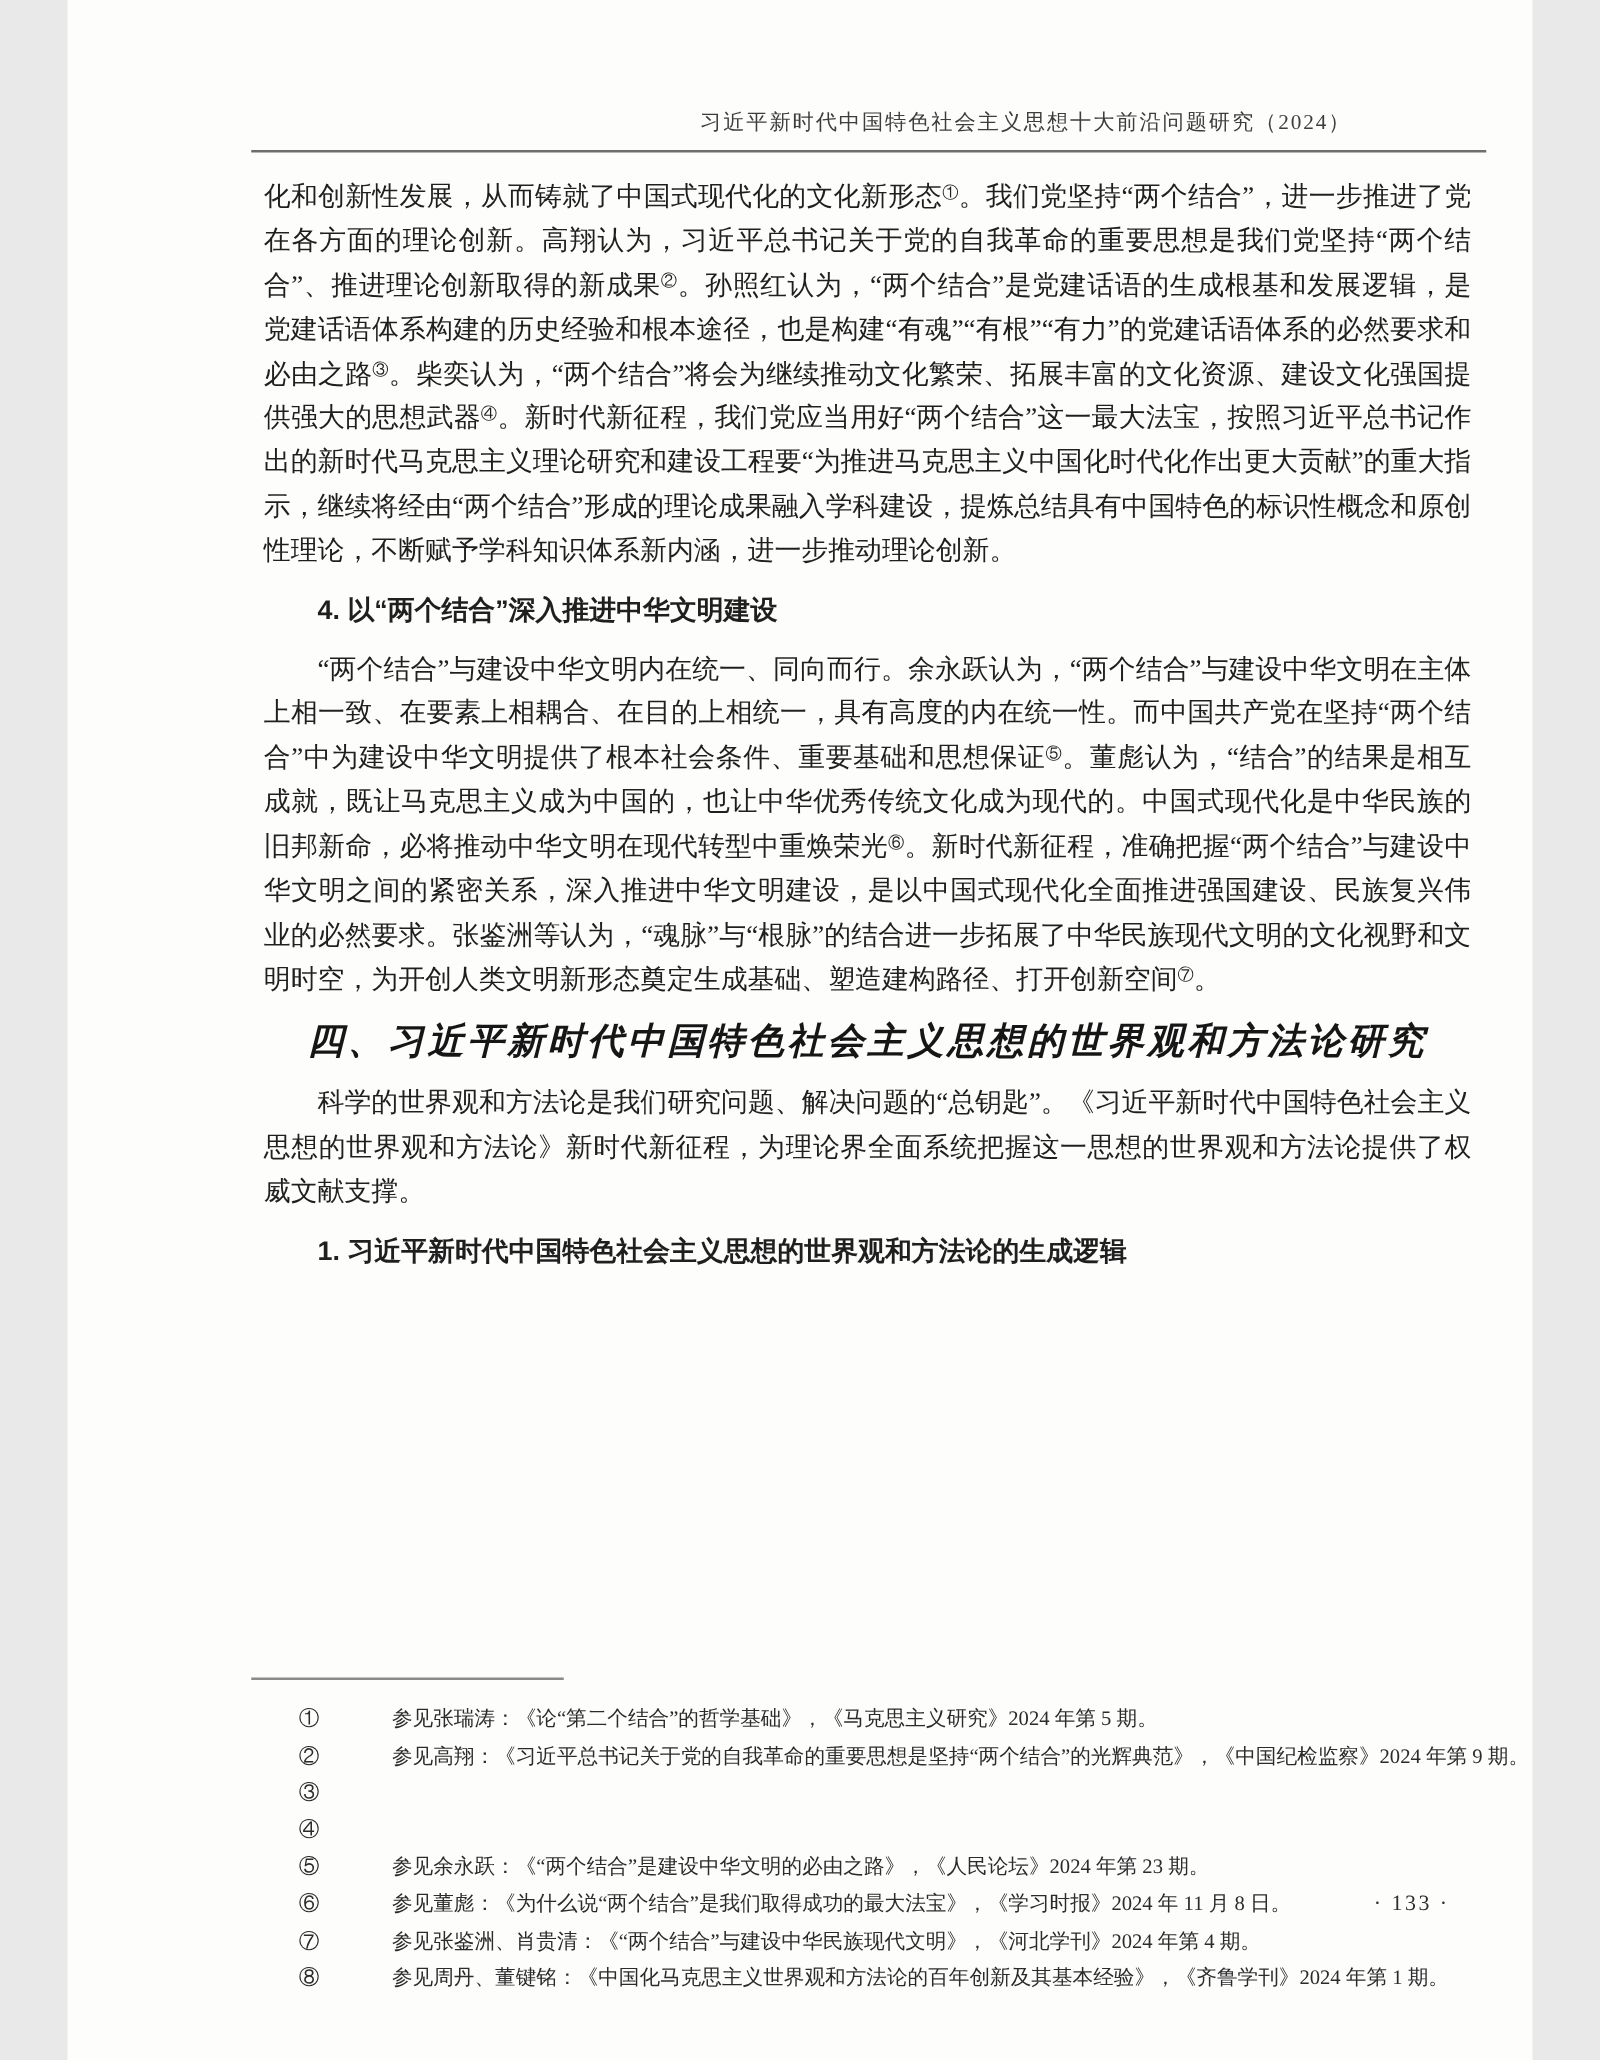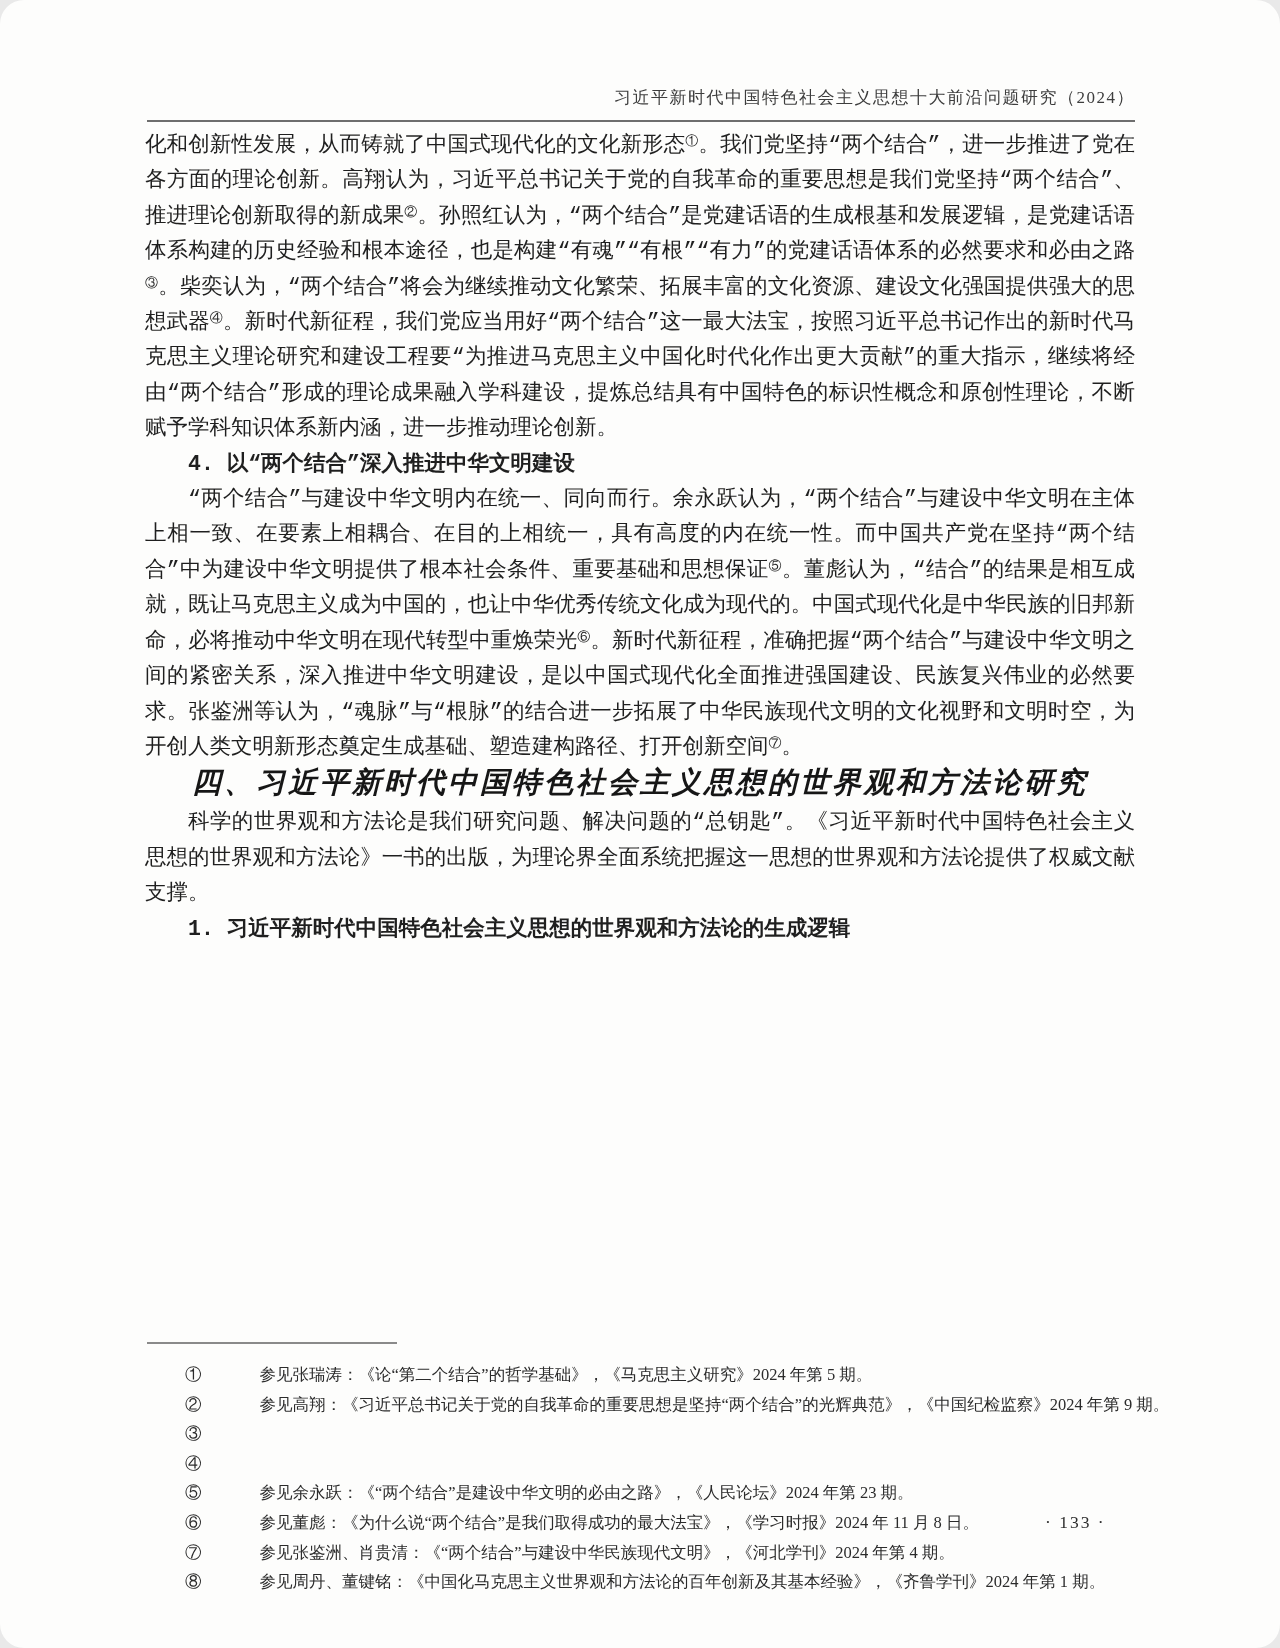--- a/index.html
+++ b/index.html
@@ -1,24 +1,23 @@
 <!DOCTYPE html>
 <html lang="zh"><head>
 <meta charset="utf-8">
 <style>
   html,body{margin:0;padding:0;background:#e9e9e9;}
   .page{
     position:relative;
-    width:1280px;height:1648px;
+    width:1172px;height:1648px;
     margin:0 auto;
     background:#fdfdfc;
     overflow:hidden;
     font-family:"Liberation Serif","DejaVu Serif",serif;
     color:#1f1f1f;
-    border-radius:24px;
   }
   .running-head{
     position:absolute;
     top:86px;right:145px;
     font-size:17px;
     letter-spacing:1.5px;
     color:#3d3d3d;
   }
   .head-rule{
     position:absolute;
@@ -28,21 +27,21 @@
   }
   .content{
     position:absolute;
     top:128px;left:145px;
     width:990px;
     font-size:21.5px;
     line-height:35.4px;
     text-align:justify;
     text-justify:inter-ideograph;
   }
-  .content p{margin:0;font-family:Liberation Mono, monospace;}
+  .content p{margin:12px;}
   .para{ text-indent:2em; }
   .para.no-indent{ text-indent:0; }
   sup.fnref{
     font-size:13px;
     line-height:0;
     vertical-align:6px;
     letter-spacing:0;
   }
   .sub-heading{
     margin:0;
@@ -110,21 +109,21 @@
   <div class="content">
 
     <p class="para no-indent">化和创新性发展，从而铸就了中国式现代化的文化新形态<sup class="fnref">①</sup>。我们党坚持“两个结合”，进一步推进了党在各方面的理论创新。高翔认为，习近平总书记关于党的自我革命的重要思想是我们党坚持“两个结合”、推进理论创新取得的新成果<sup class="fnref">②</sup>。孙照红认为，“两个结合”是党建话语的生成根基和发展逻辑，是党建话语体系构建的历史经验和根本途径，也是构建“有魂”“有根”“有力”的党建话语体系的必然要求和必由之路<sup class="fnref">③</sup>。柴奕认为，“两个结合”将会为继续推动文化繁荣、拓展丰富的文化资源、建设文化强国提供强大的思想武器<sup class="fnref">④</sup>。新时代新征程，我们党应当用好“两个结合”这一最大法宝，按照习近平总书记作出的新时代马克思主义理论研究和建设工程要“为推进马克思主义中国化时代化作出更大贡献”的重大指示，继续将经由“两个结合”形成的理论成果融入学科建设，提炼总结具有中国特色的标识性概念和原创性理论，不断赋予学科知识体系新内涵，进一步推动理论创新。</p>
 
     <p class="sub-heading">4. 以“两个结合”深入推进中华文明建设</p>
 
     <p class="para">“两个结合”与建设中华文明内在统一、同向而行。余永跃认为，“两个结合”与建设中华文明在主体上相一致、在要素上相耦合、在目的上相统一，具有高度的内在统一性。而中国共产党在坚持“两个结合”中为建设中华文明提供了根本社会条件、重要基础和思想保证<sup class="fnref">⑤</sup>。董彪认为，“结合”的结果是相互成就，既让马克思主义成为中国的，也让中华优秀传统文化成为现代的。中国式现代化是中华民族的旧邦新命，必将推动中华文明在现代转型中重焕荣光<sup class="fnref">⑥</sup>。新时代新征程，准确把握“两个结合”与建设中华文明之间的紧密关系，深入推进中华文明建设，是以中国式现代化全面推进强国建设、民族复兴伟业的必然要求。张鉴洲等认为，“魂脉”与“根脉”的结合进一步拓展了中华民族现代文明的文化视野和文明时空，为开创人类文明新形态奠定生成基础、塑造建构路径、打开创新空间<sup class="fnref">⑦</sup>。</p>
 
     <p class="section-heading">四、习近平新时代中国特色社会主义思想的世界观和方法论研究</p>
 
-    <p class="para">科学的世界观和方法论是我们研究问题、解决问题的“总钥匙”。《习近平新时代中国特色社会主义思想的世界观和方法论》一书的出版，为理论界全面系统把握这一思想的世界观和方法论提供了权威文献支撑。</p>
+    <p class="para">科学的世界观和方法论是我们研究问题、解决问题的“总钥匙”。《习近平新时代中国特色社会主义思想的世界观和方法论》新时代新征程，为理论界全面系统把握这一思想的世界观和方法论提供了权威文献支撑。</p>
 
     <p class="sub-heading">1. 习近平新时代中国特色社会主义思想的世界观和方法论的生成逻辑</p>
 
   </div>
 
   <div class="footnotes">
     <div class="fn-rule"></div>
 
     <div class="fn-row">
       <span class="fn-num">①</span>

